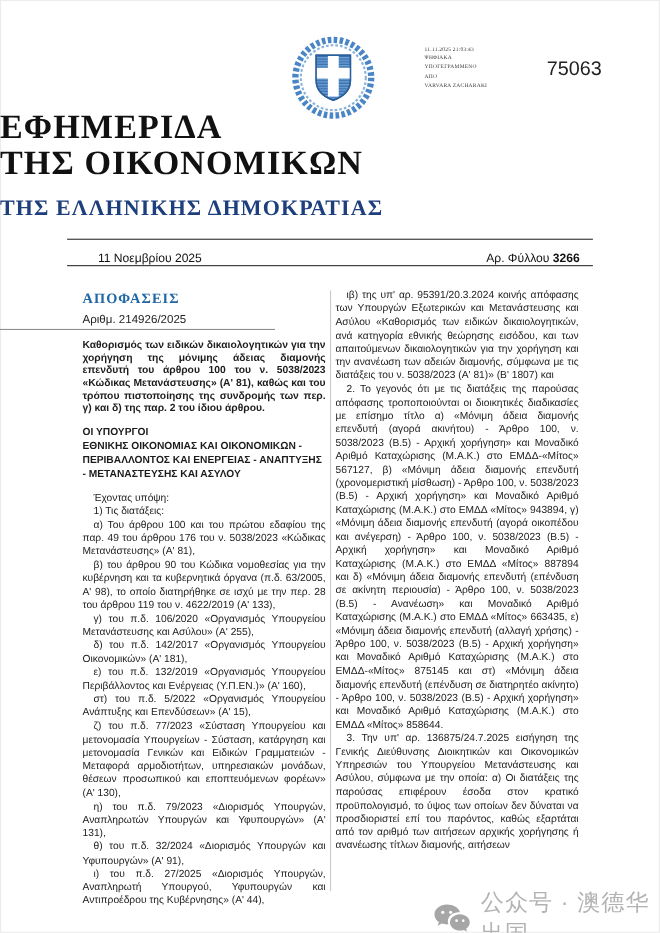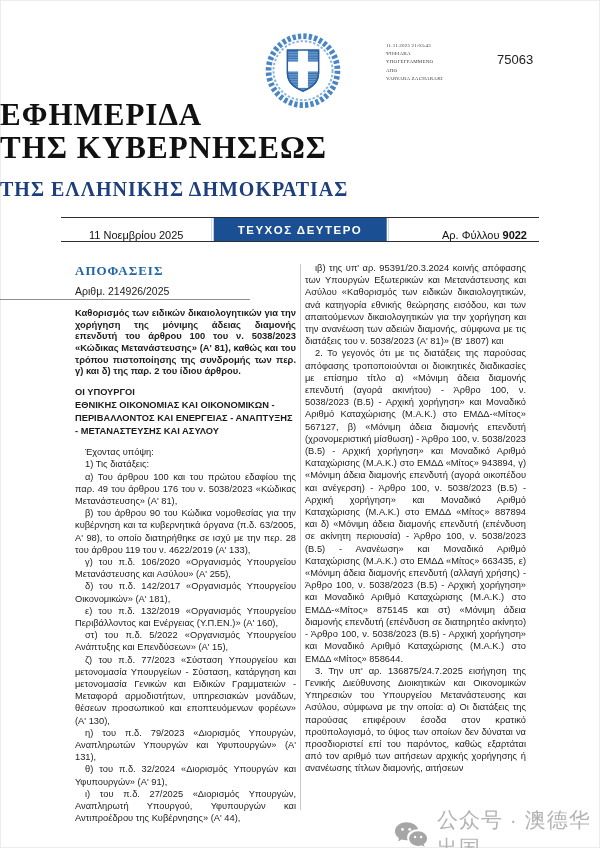--- a/index.html
+++ b/index.html
@@ -5,21 +5,21 @@
   html,body{margin:0;padding:0;background:#ffffff;}
   body{width:600px;height:848px;position:relative;overflow:hidden;
        font-family:"Liberation Sans","DejaVu Sans",sans-serif;color:#1c1c1c;
        box-shadow:inset 0 0 0 1px #ececec;}
 
   
   .emblem{position:absolute;left:262px;top:28px;width:82px;height:82px;}
   .sig-stamp{position:absolute;left:386px;top:42px;width:110px;
              font-family:"Liberation Serif","DejaVu Serif",serif;
              font-size:5px;line-height:8.2px;color:#3a3a3a;letter-spacing:.2px;}
-  .page-number{position:absolute;left:497px;top:52px;font-size:13px;color:#222;}
+  .page-number{position:absolute;left:497px;top:52px;font-size:18px;color:#222;}
 
   .masthead{position:absolute;top:98px;left:0;width:600px;
             font-family:"Liberation Serif","DejaVu Serif",serif;}
   .masthead .t1,.masthead .t2{font-size:31px;font-weight:700;color:#111;
             line-height:33px;letter-spacing:1px;}
   .masthead .sub{margin-top:14px;font-size:20px;font-weight:700;color:#1e3f7d;
             letter-spacing:1px;}
 
   
   .info-bar{position:absolute;top:217px;left:61px;width:478px;height:23px;
@@ -79,28 +79,27 @@
   <div>ΨΗΦΙΑΚΑ</div>
   <div>ΥΠΟΓΕΓΡΑΜΜΕΝΟ</div>
   <div>ΑΠΟ</div>
   <div>VARVARA ZACHARAKI</div>
 </div>
 
 <div class="page-number">75063</div>
 
 <div class="masthead">
   <div class="t1">ΕΦΗΜΕΡΙΔΑ</div>
-  <div class="t2">ΤΗΣ ΚΥΒΕΡΝΗΣΕΩΣ</div>
+  <div class="t2">ΤΗΣ ΟΙΚΟΝΟΜΙΚΩΝ</div>
   <div class="sub">ΤΗΣ ΕΛΛΗΝΙΚΗΣ ΔΗΜΟΚΡΑΤΙΑΣ</div>
 </div>
 
 <div class="info-bar">
   <span class="info-date">11 Νοεμβρίου 2025</span>
-  <span class="issue-box">ΤΕΥΧΟΣ  ΔΕΥΤΕΡΟ</span>
-  <span class="info-sheet"><span>Αρ. Φύλλου </span><b>9022</b></span>
+  <span class="info-sheet"><span>Αρ. Φύλλου </span><b>3266</b></span>
 </div>
 
 <div class="columns">
   <div class="col">
     <h2 class="section">ΑΠΟΦΑΣΕΙΣ</h2>
     <div class="decision-no">Αριθμ. 214926/2025</div>
     <div class="rule"></div>
     <p class="subject">Καθορισμός των ειδικών δικαιολογητικών για την χορήγηση της μόνιμης άδειας διαμονής επενδυτή του άρθρου 100 του ν. 5038/2023 «Κώδικας Μετανάστευσης» (Α' 81), καθώς και του τρόπου πιστοποίησης της συνδρομής των περ. γ) και δ) της παρ. 2 του ίδιου άρθρου.</p>
     <div class="ministers">
       <div>ΟΙ ΥΠΟΥΡΓΟΙ</div>

